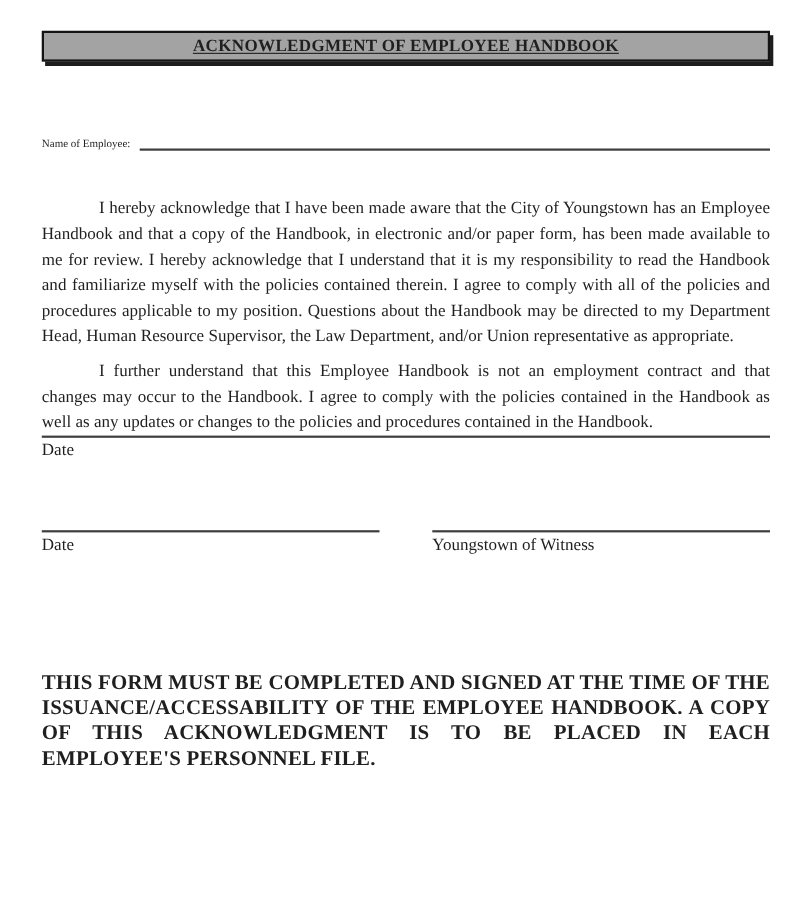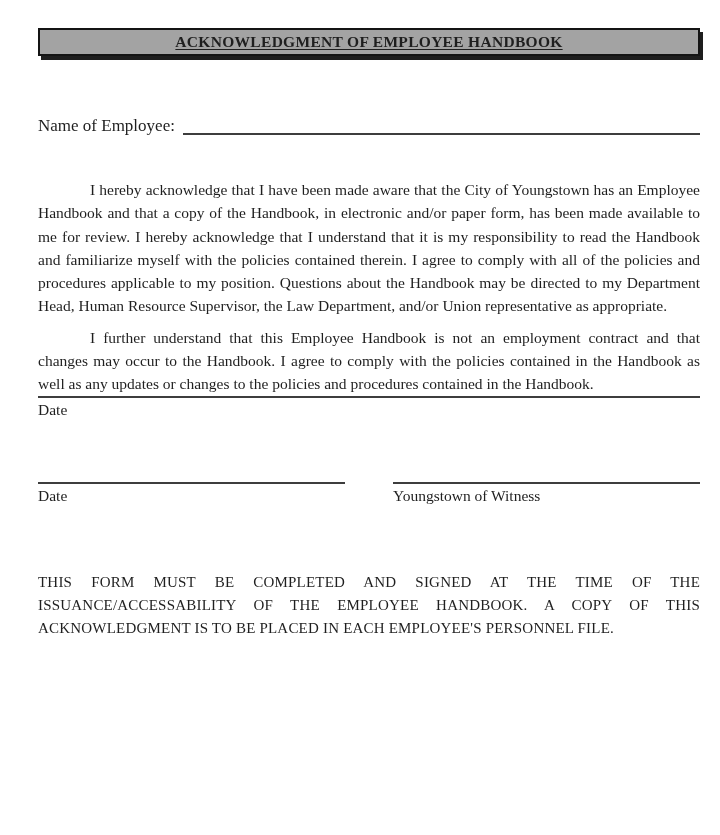--- a/index.html
+++ b/index.html
@@ -34,22 +34,22 @@
     font-size: 15.5px;
     font-weight: bold;
     letter-spacing: 0.3px;
     text-decoration: underline;
     text-underline-offset: 2px;
     white-space: nowrap;
   }
   
   .field-row {
     display: flex;
-    align-items: flex-start;
-    font-size: 17px;
+    align-items: flex-end;
+    font-size: 10px;
     margin-bottom: 22px;
     height: 21px;
   }
   .field-label {
     white-space: nowrap;
     padding-right: 8px;
   }
   .field-line {
     flex: 1;
     border-bottom: 2px solid #3d3d3d;
@@ -81,23 +81,23 @@
     border-top: 2px solid #3d3d3d;
     height: 0;
     cursor: pointer;
   }
   .sig-label {
     font-size: 15.5px;
     padding-top: 3px;
   }
   
   .footer-statement {
-    margin-top: 66px;
-    font-size: 15px;
-    font-weight: normal;
+    margin-top: 104px;
+    font-size: 19px;
+    font-weight: bold;
     line-height: 23px;
     text-align: justify;
     letter-spacing: 0.2px;
   }
 </style>
 </head>
 <body>
 
 <div class="page">
 

